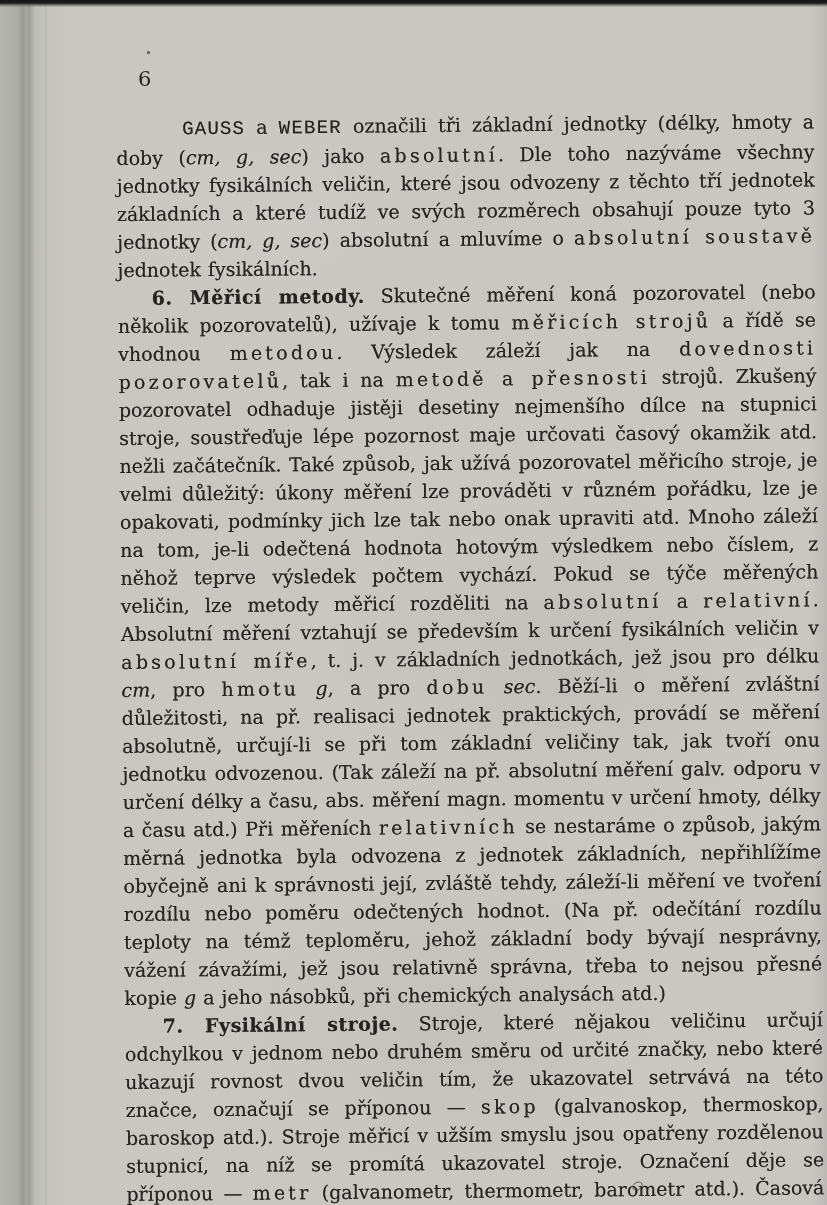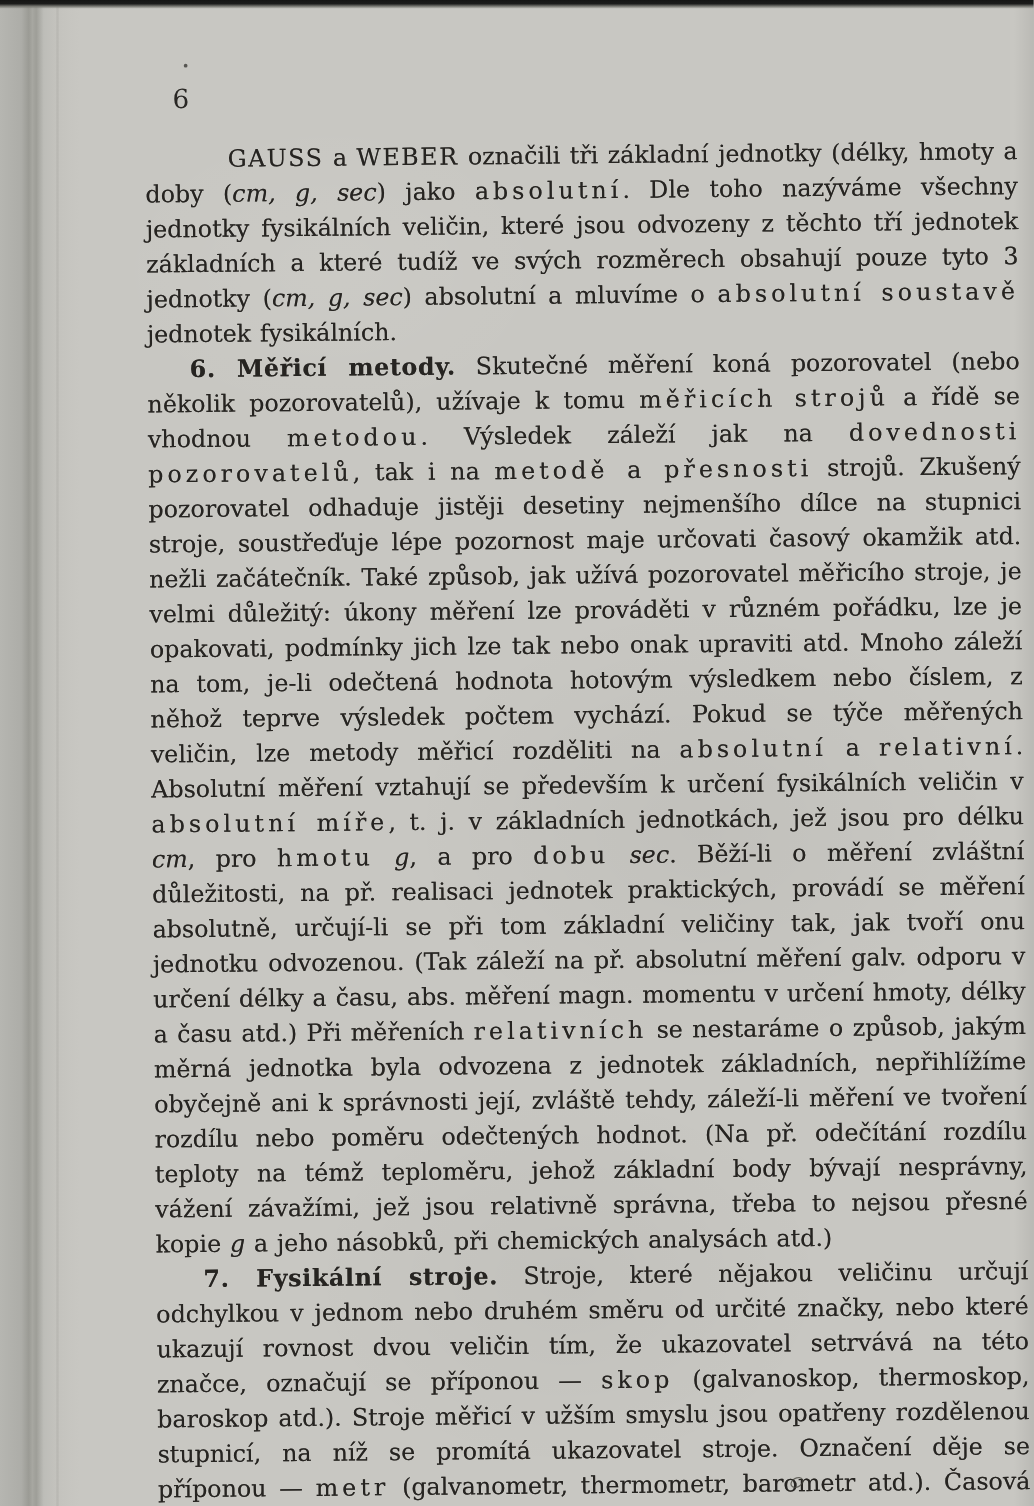--- a/index.html
+++ b/index.html
@@ -53,21 +53,21 @@
     margin: 0;
     text-align: justify;
     font-size: 19px;
     line-height: 28px;
     word-spacing: 1px;
   }
   .para-intro    { text-indent: 66px; }
   .para-section6 { text-indent: 34px; }
   .para-section7 { text-indent: 38px; }
   .run-normal { }
-  .run-caps   { letter-spacing: 1.2px; }
+  .run-caps   { letter-spacing: 1.2px; font-family: Liberation Mono, monospace; }
   .run-bold   { font-weight: bold; letter-spacing: 0.5px; }
   .run-italic { font-style: italic; }
   .run-spaced { letter-spacing: 0.17em; }
   .speck-dot {
     position: absolute; left: 147px; top: 51px;
     width: 3px; height: 3px; border-radius: 50%;
     background: rgba(50,48,44,0.75);
   }
   .pencil-mark {
     position: absolute; left: 632px; top: 1182px;

